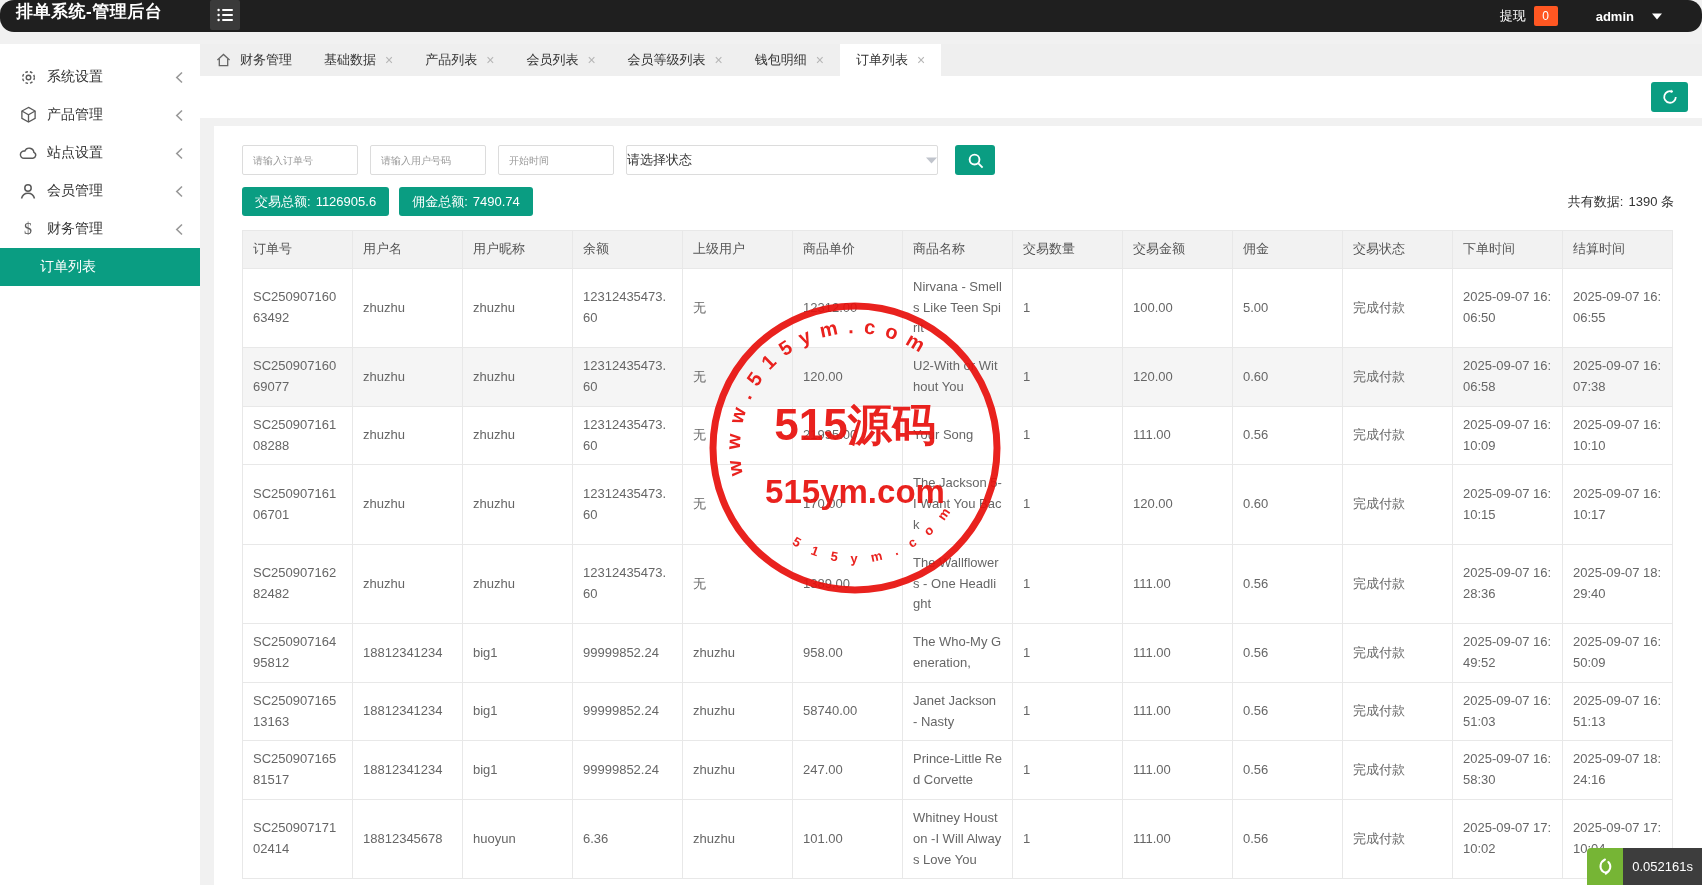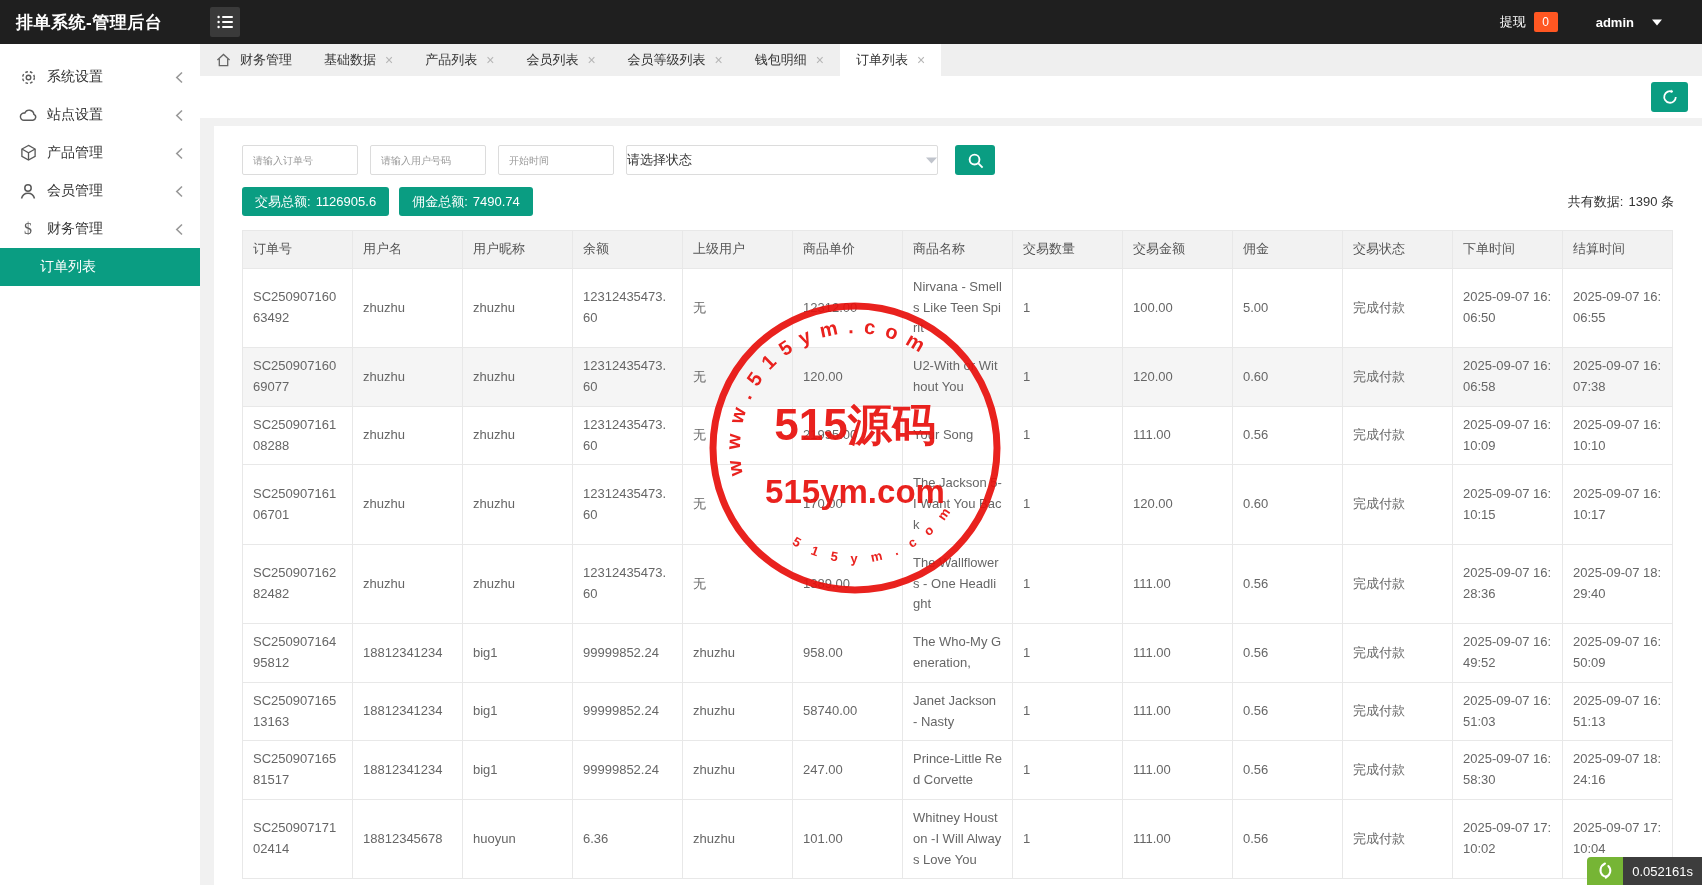--- a/index.html
+++ b/index.html
@@ -3,22 +3,22 @@
 <meta charset="utf-8">
 <style>
   * { margin:0; padding:0; box-sizing:border-box; }
   html,body { width:1702px; height:885px; }
   body {
     position:relative; overflow:hidden;
     font-family:"Liberation Sans","DejaVu Sans",sans-serif;
     background:var(--page-bg,#f1f1f1);
   }
   
-  .topbar { position:absolute; top:0; left:0; width:100%; height:44px;
-    background:var(--topbar-bg,#1f1f1f); display:flex; align-items:center; z-index:30; }
+  .topbar { position:absolute; top:0; left:0; width:100%; height:32px;
+    background:var(--topbar-bg,#1f1f1f); display:flex; z-index:30;border-radius:14px; }
   .app-title { width:200px; padding-left:16px; color:#fff; font-size:17px; font-weight:bold; letter-spacing:.5px; white-space:nowrap; }
   .hamburger { margin-left:10px; width:30px; height:30px; background:var(--hamburger-bg,#3a3a3a);
     border:none; border-radius:2px; display:flex; align-items:center; justify-content:center; cursor:pointer; }
   .topbar-right { margin-left:auto; display:flex; align-items:center; padding-right:40px; color:#fff; font-size:13px; }
   .withdraw-label { margin-right:8px; cursor:pointer; }
   .withdraw-badge { background:var(--badge-orange,#ff5722); color:#fff; min-width:24px; height:20px;
     line-height:20px; text-align:center; border-radius:2px; font-size:12px; padding:0 5px; cursor:pointer; }
   .user-menu { display:flex; align-items:center; gap:18px; margin-left:38px; font-weight:bold; cursor:pointer; }
   
   .sidebar { position:absolute; top:44px; left:0; width:200px; bottom:0; background:#fff; z-index:20; padding-top:14px; }
@@ -61,21 +61,21 @@
     word-break:break-all; line-height:1.6; vertical-align:middle; }
   th { background:#f2f2f2; color:#555; font-weight:normal; height:37px; }
   td { color:#666; }
   tr.shaded td { background:var(--shaded,#f5f5f5); }
   
   .stamp { position:absolute; left:695px; top:288px; width:320px; height:320px; z-index:40;
     pointer-events:none; opacity:.92; }
   .stamp circle { stroke:var(--stamp,#e8100c); }
   .stamp text { fill:var(--stamp,#e8100c); }
   
-  .timer { position:absolute; right:0; bottom:0; z-index:60; display:flex; height:28px; }
+  .timer { position:absolute; right:0; bottom:0; z-index:60; display:flex; height:37px; }
   .tp-icon { width:36px; background:var(--timer-green,#76b535); display:flex; align-items:center;
     justify-content:center; border-radius:4px 0 0 0; cursor:pointer; }
   .tp-label { background:var(--timer-label,#3d3d3d); color:#fff; font-size:13px; display:flex;
     align-items:center; padding:0 9px; }
 </style>
 </head>
 <body>
 
 <header class="topbar">
   <div class="app-title">排单系统-管理后台</div>
@@ -116,39 +116,39 @@
         </span>
         <span class="lbl">系统设置</span>
         <span class="chev">
           <svg width="9" height="13" viewBox="0 0 9 13" fill="none" stroke="#999" stroke-width="1.6">
             <polyline points="7,1.5 1.8,6.5 7,11.5"></polyline>
           </svg>
         </span>
       </div>
       <div class="side-item">
         <span class="ic">
-          <svg width="19" height="16" viewBox="0 0 20 16" fill="none" stroke="#5a5a5a" stroke-width="1.5">
-            <path d="M5.5 13.5 a3.8 3.8 0 1 1 .6-7.5 a5 5 0 0 1 9.6 1.4 a3.2 3.2 0 0 1 -1 6.1 z"></path>
-          </svg>
-        </span>
-        <span class="lbl">站点设置</span>
+          <svg width="17" height="18" viewBox="0 0 18 19" fill="none" stroke="#5a5a5a" stroke-width="1.4">
+            <path d="M9 1.5 L16 5.3 V13 L9 17 L2 13 V5.3 Z"></path>
+            <path d="M2 5.3 L9 9.2 L16 5.3 M9 9.2 V17"></path>
+          </svg>
+        </span>
+        <span class="lbl">产品管理</span>
         <span class="chev">
           <svg width="9" height="13" viewBox="0 0 9 13" fill="none" stroke="#999" stroke-width="1.6">
             <polyline points="7,1.5 1.8,6.5 7,11.5"></polyline>
           </svg>
         </span>
       </div>
       <div class="side-item">
         <span class="ic">
-          <svg width="17" height="18" viewBox="0 0 18 19" fill="none" stroke="#5a5a5a" stroke-width="1.4">
-            <path d="M9 1.5 L16 5.3 V13 L9 17 L2 13 V5.3 Z"></path>
-            <path d="M2 5.3 L9 9.2 L16 5.3 M9 9.2 V17"></path>
-          </svg>
-        </span>
-        <span class="lbl">产品管理</span>
+          <svg width="19" height="16" viewBox="0 0 20 16" fill="none" stroke="#5a5a5a" stroke-width="1.5">
+            <path d="M5.5 13.5 a3.8 3.8 0 1 1 .6-7.5 a5 5 0 0 1 9.6 1.4 a3.2 3.2 0 0 1 -1 6.1 z"></path>
+          </svg>
+        </span>
+        <span class="lbl">站点设置</span>
         <span class="chev">
           <svg width="9" height="13" viewBox="0 0 9 13" fill="none" stroke="#999" stroke-width="1.6">
             <polyline points="7,1.5 1.8,6.5 7,11.5"></polyline>
           </svg>
         </span>
       </div>
       <div class="side-item">
         <span class="ic">
           <svg width="16" height="17" viewBox="0 0 16 17" fill="none" stroke="#5a5a5a" stroke-width="1.5">
             <circle cx="8" cy="5" r="3.2"></circle>

